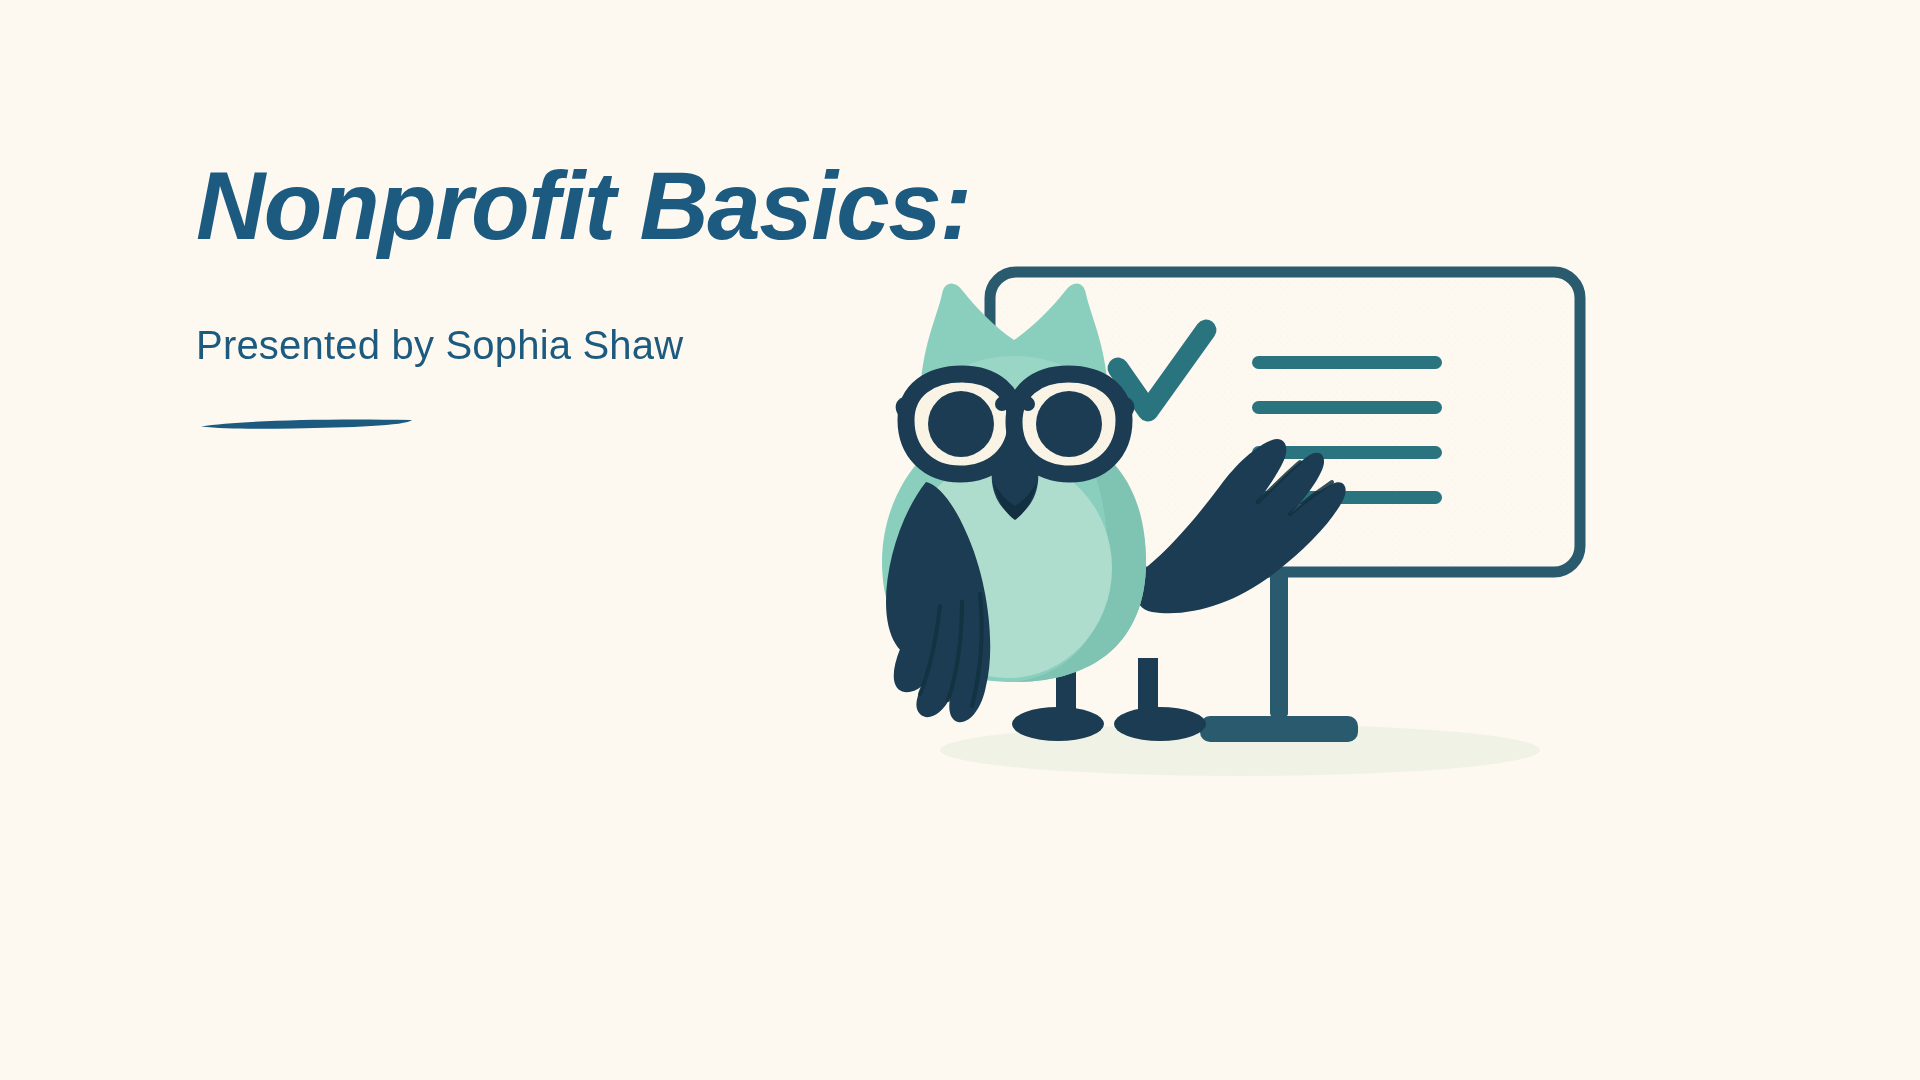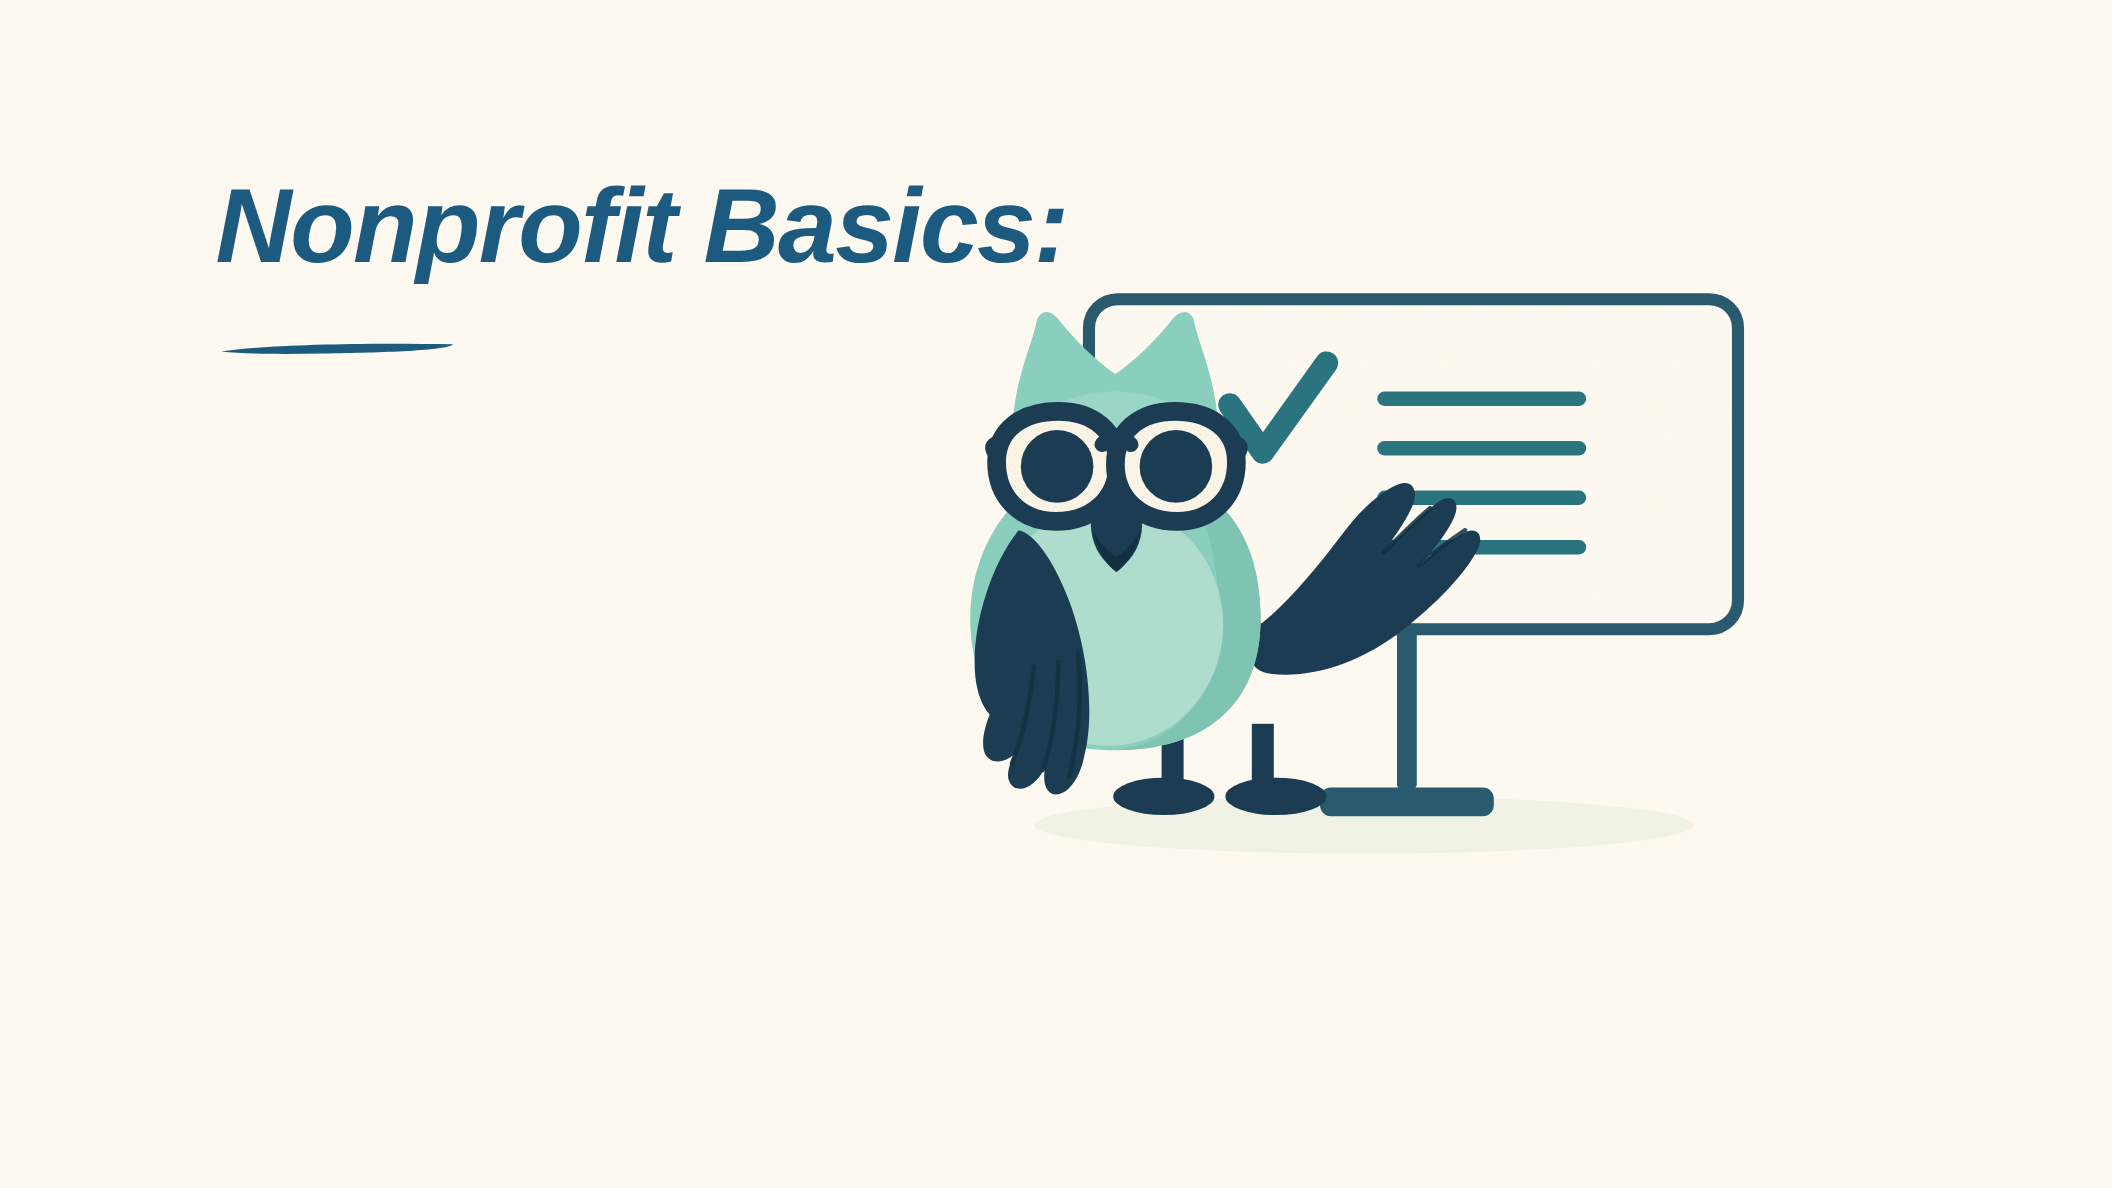--- a/index.html
+++ b/index.html
@@ -79,20 +79,21 @@
 </head>
 <body>
 
 <div id="slide">
 
   <div id="text-block">
 
     <h1 class="title-line italic">Nonprofit Basics:</h1>
 
 
+    <p id="subtitle">Presented by Sophia Shaw</p>
 
     <svg id="accent-rule" viewBox="0 0 220 18">
       <path d="M3 12.5 C 40 7.0, 120 4.2, 214 6.0
                C 208 11.8, 150 13.6, 96 14.4
                C 62 14.9, 26 15.1, 3 12.5 Z" fill="#1C5A80"></path>
     </svg>
   </div>
 
   <div id="illustration">
     <svg viewBox="0 0 800 560" xmlns="http://www.w3.org/2000/svg">

